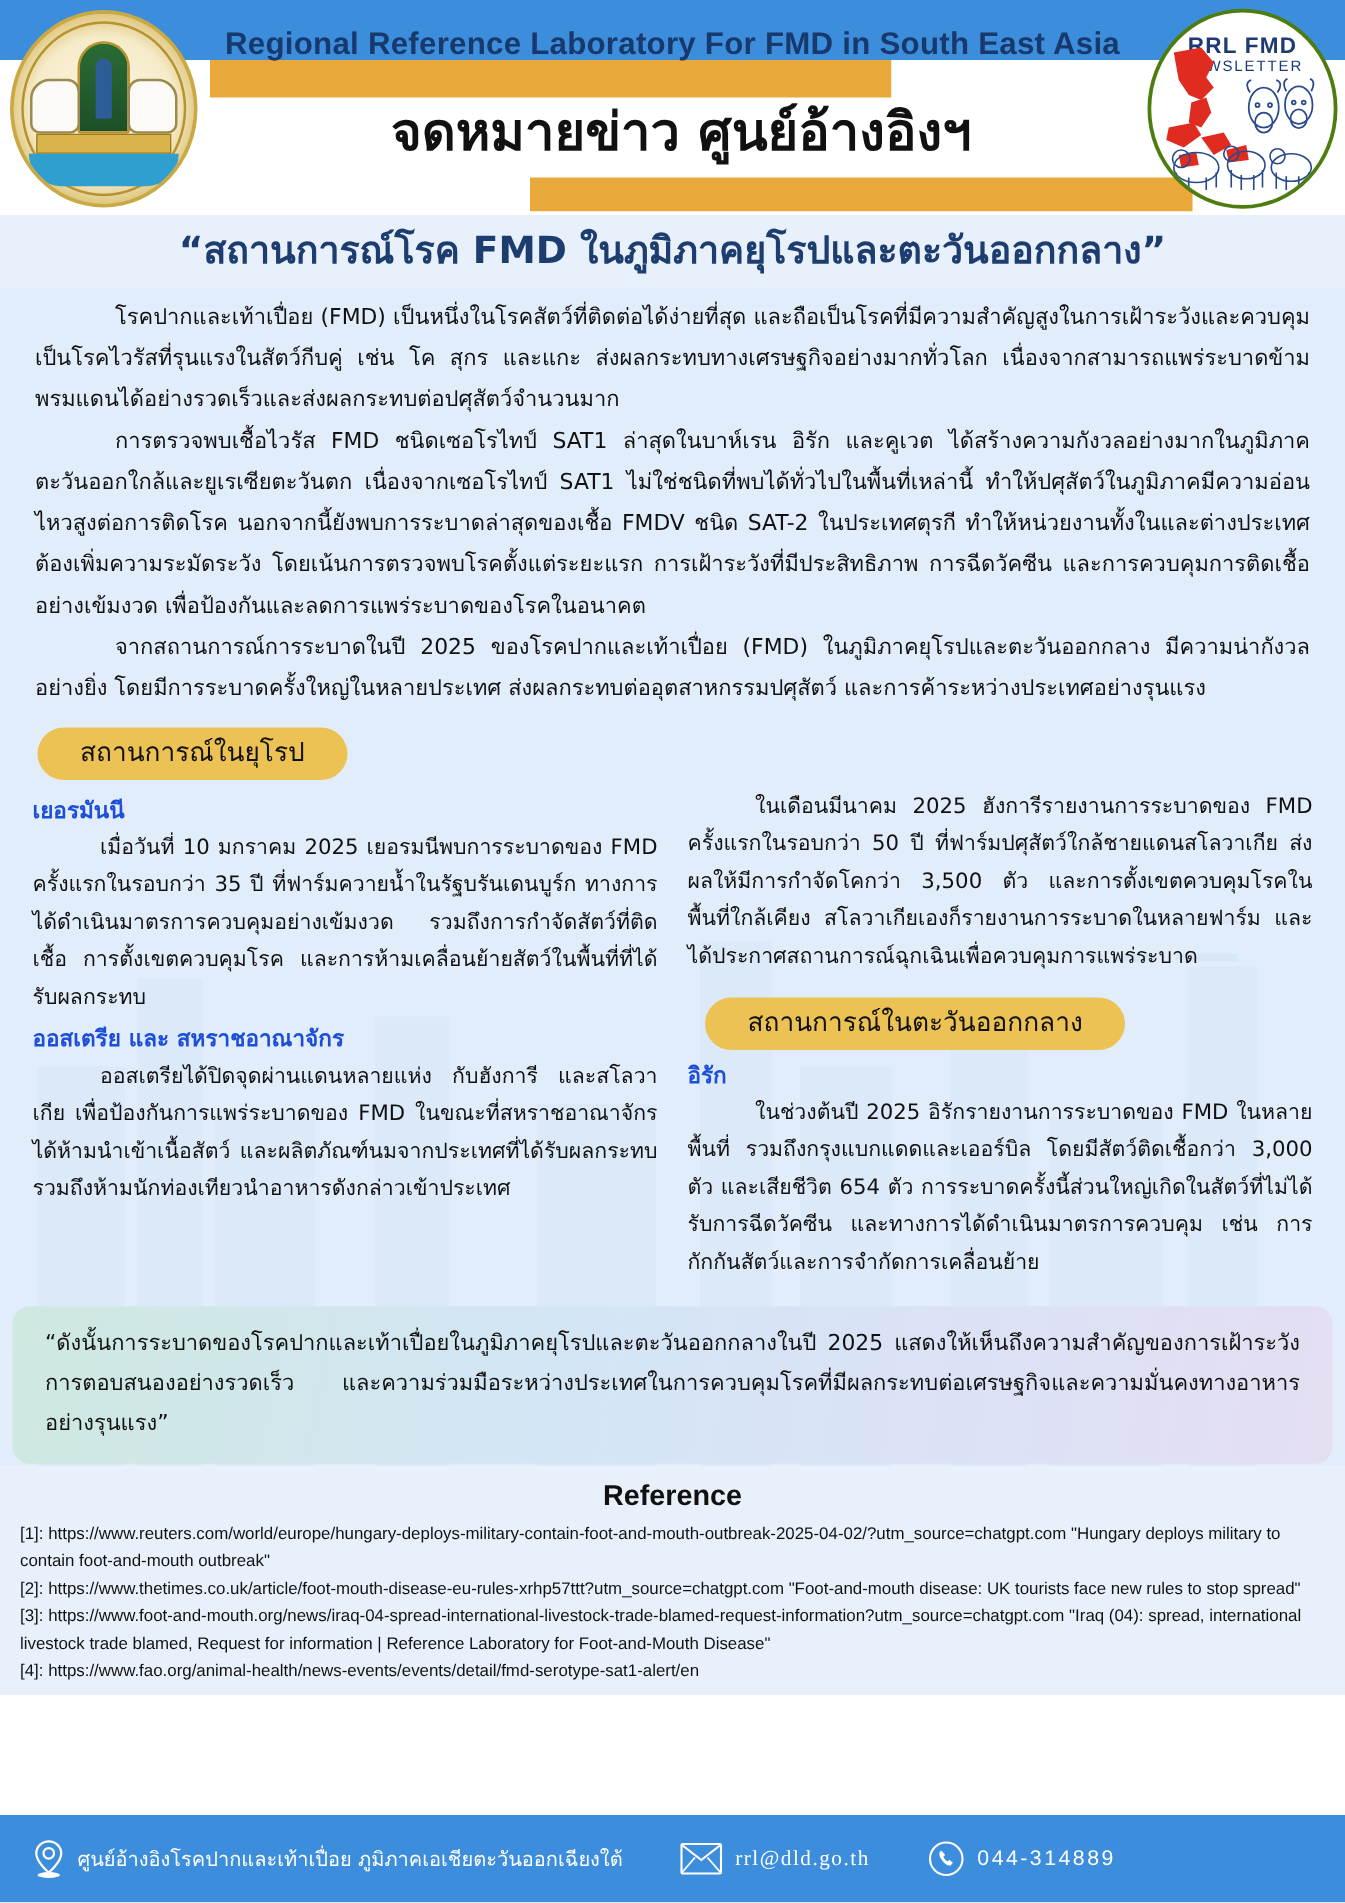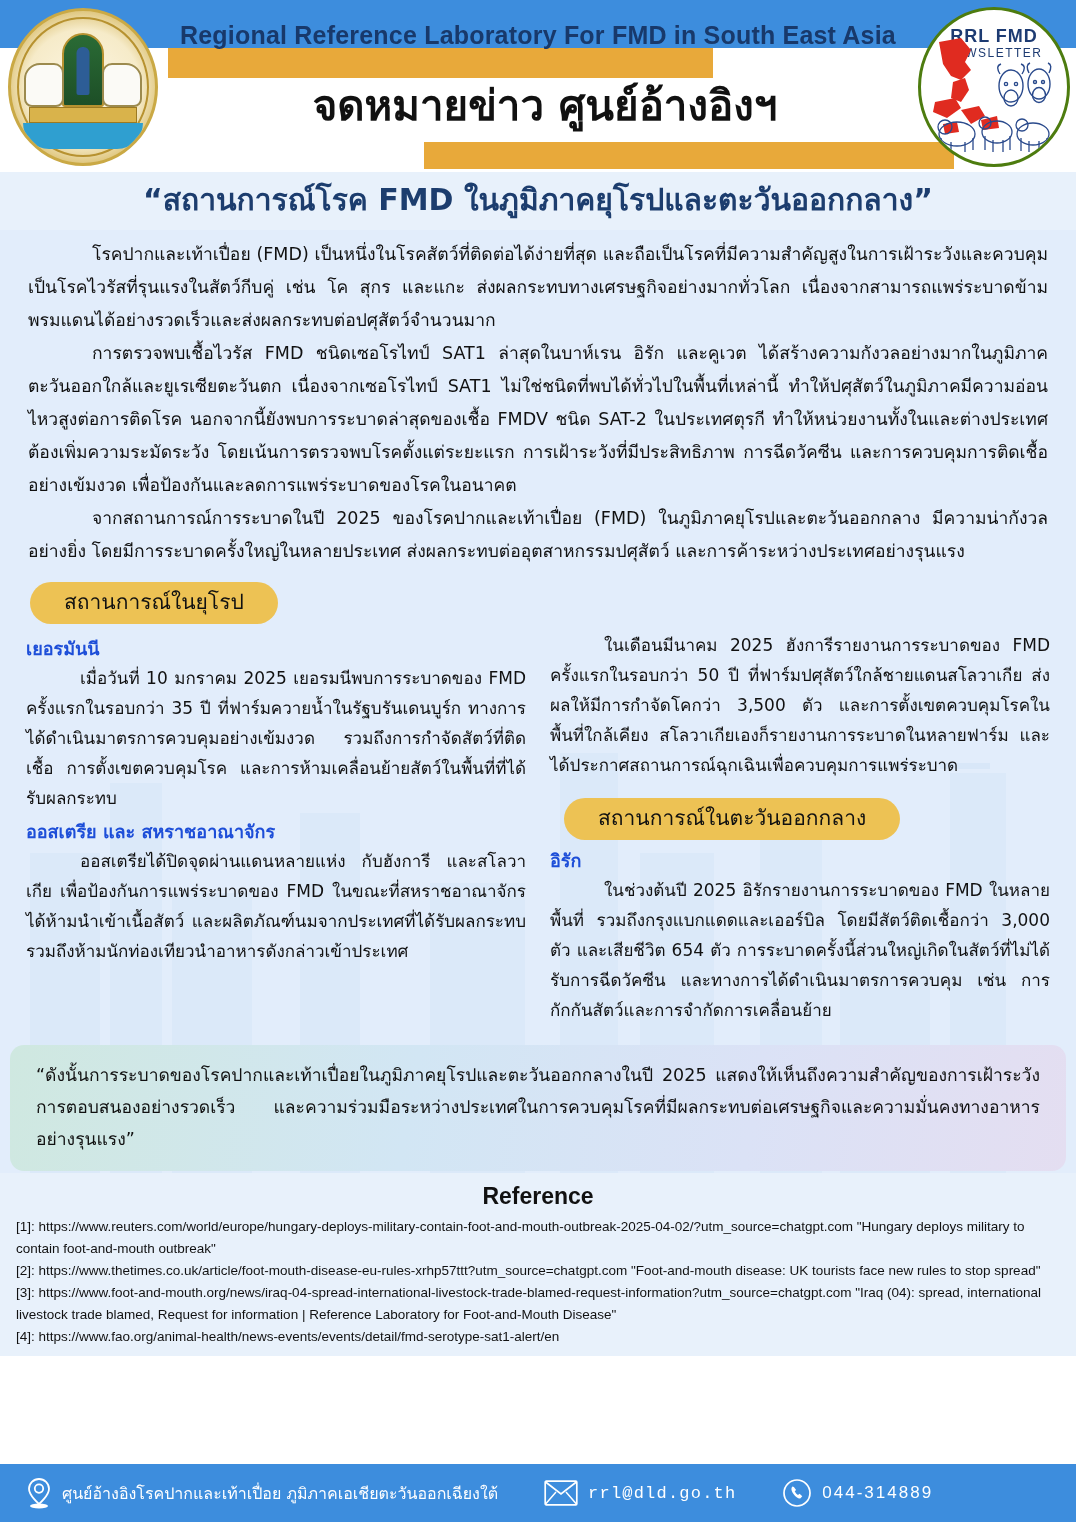--- a/index.html
+++ b/index.html
@@ -315,21 +315,21 @@
     color: #111111;
     word-break: break-word;
   }
   .ref-item { margin: 0; }
 
   
   .footer {
     position: absolute;
     left: 0; bottom: 0;
     width: 1076px;
-    height: 58px;
+    height: 70px;
     background: #3d8ddd;
     display: flex;
     align-items: center;
     color: #ffffff;
   }
   .f-group {
     display: flex;
     align-items: center;
     white-space: nowrap;
   }
@@ -339,21 +339,21 @@
     justify-content: center;
     margin-right: 10px;
   }
   .f-addr {
     margin-left: 26px;
     font-family: "DejaVu Sans", "Liberation Sans", sans-serif;
     font-size: 16px;
   }
   .f-mail {
     margin-left: 46px;
-    font-family: Liberation Mono, monospace;
+    font-family: Liberation Serif, serif;
     font-size: 17px;
     letter-spacing: 1.2px;
   }
   .f-phone {
     margin-left: 46px;
     font-family: "Liberation Sans", sans-serif;
     font-size: 17px;
     letter-spacing: 2px;
   }
 </style>

